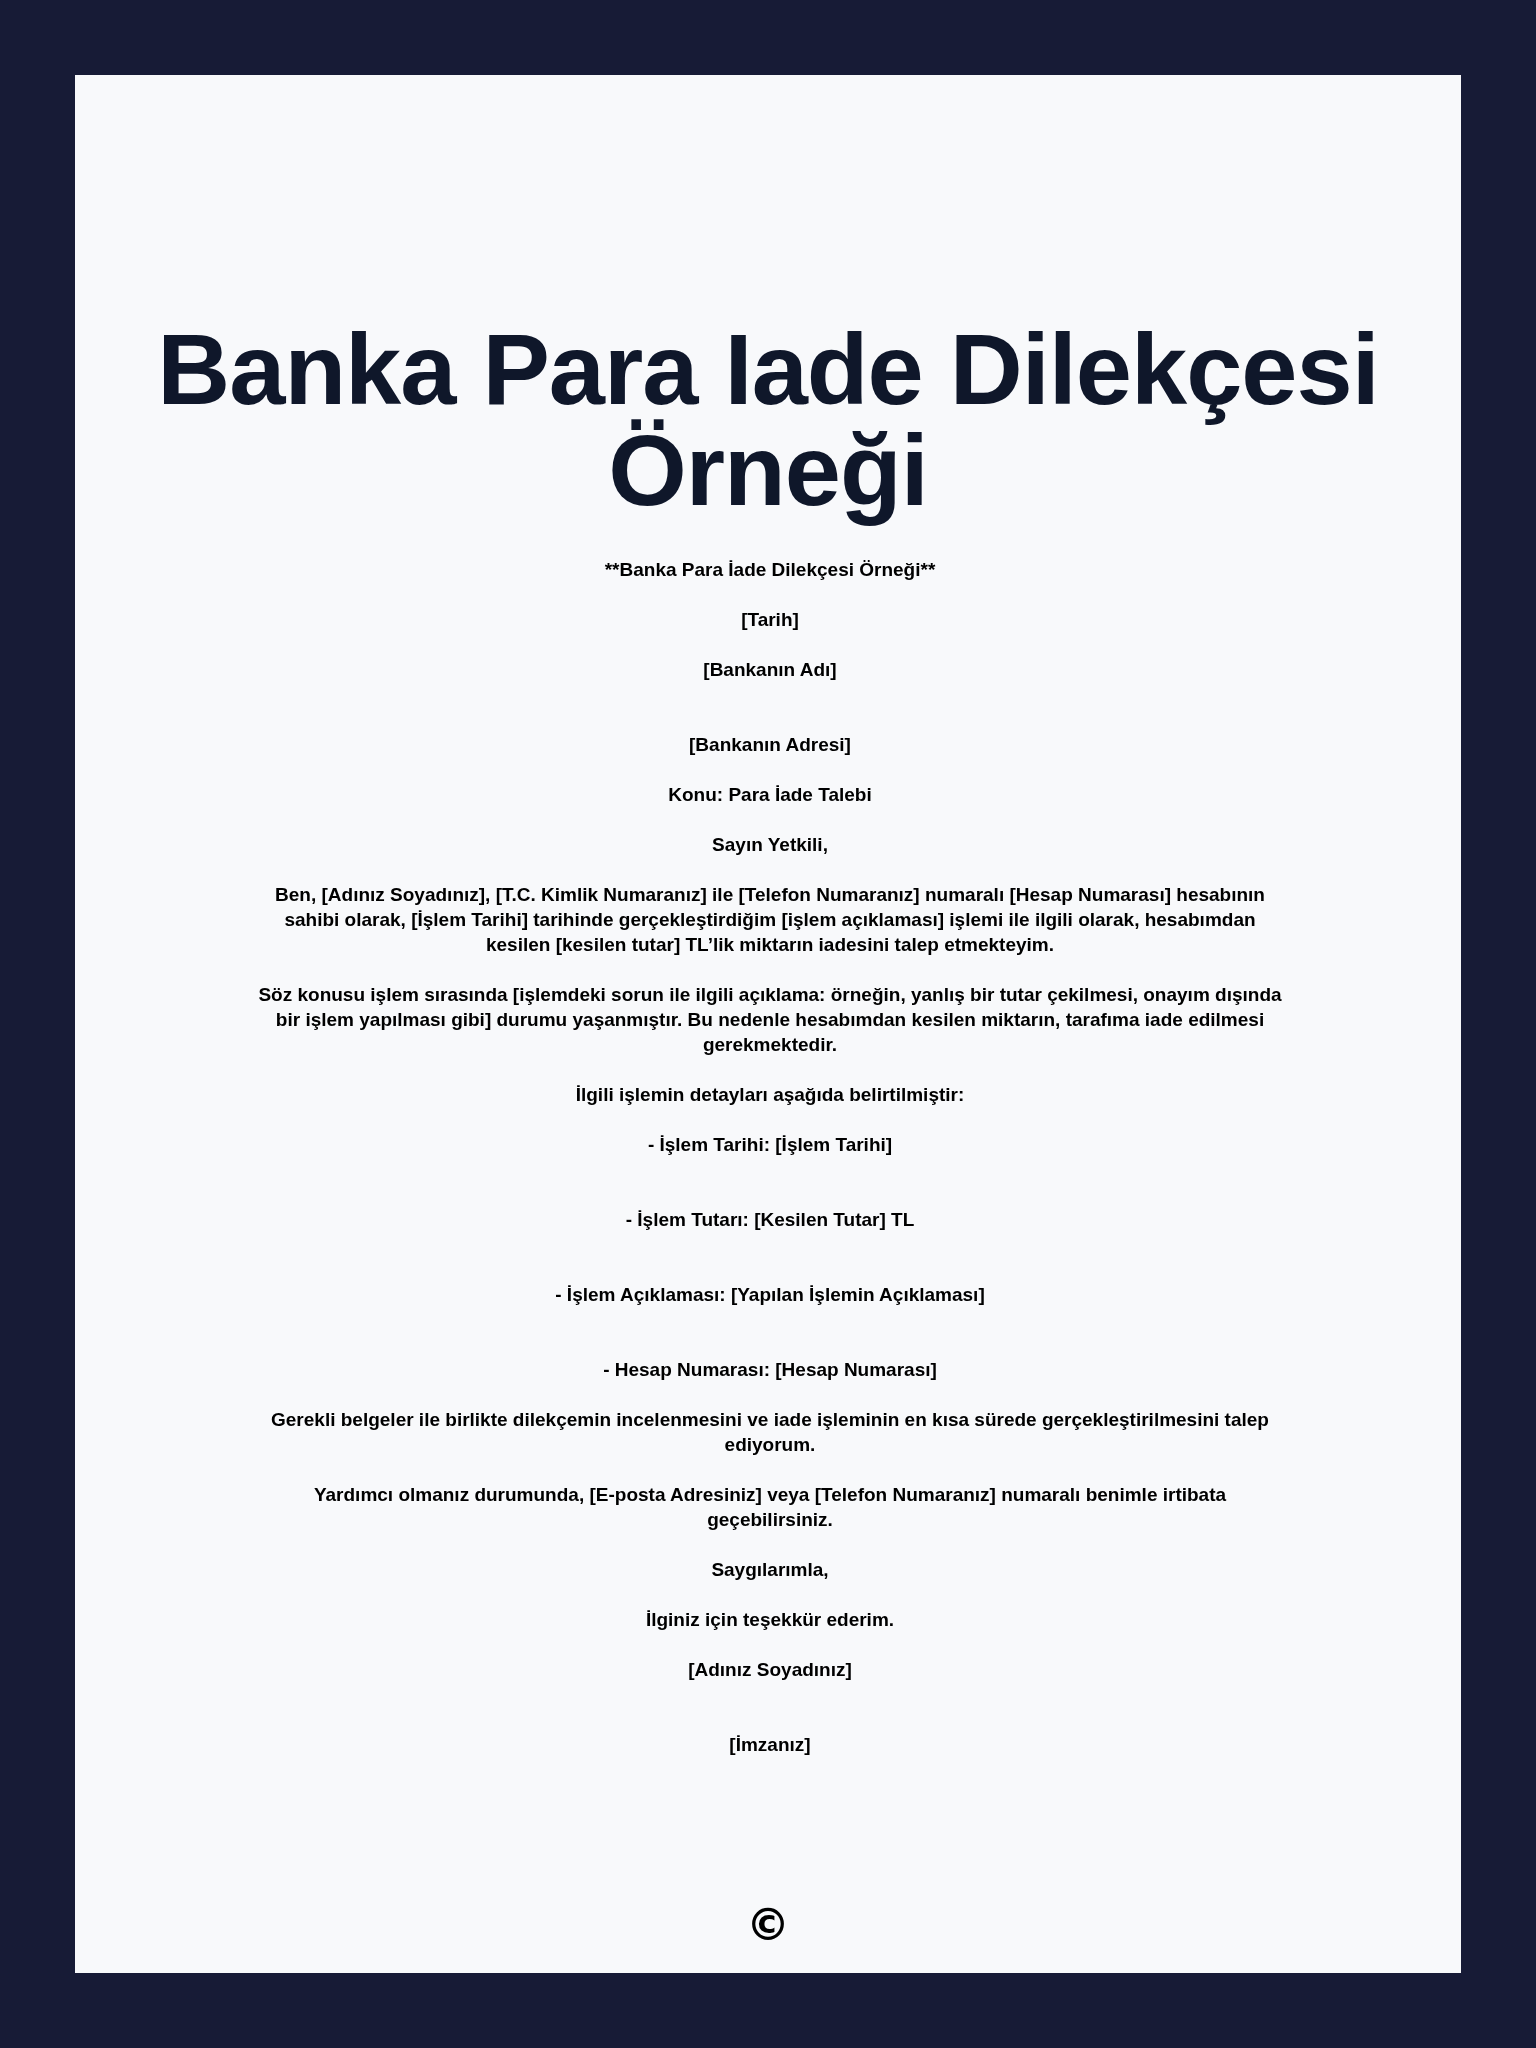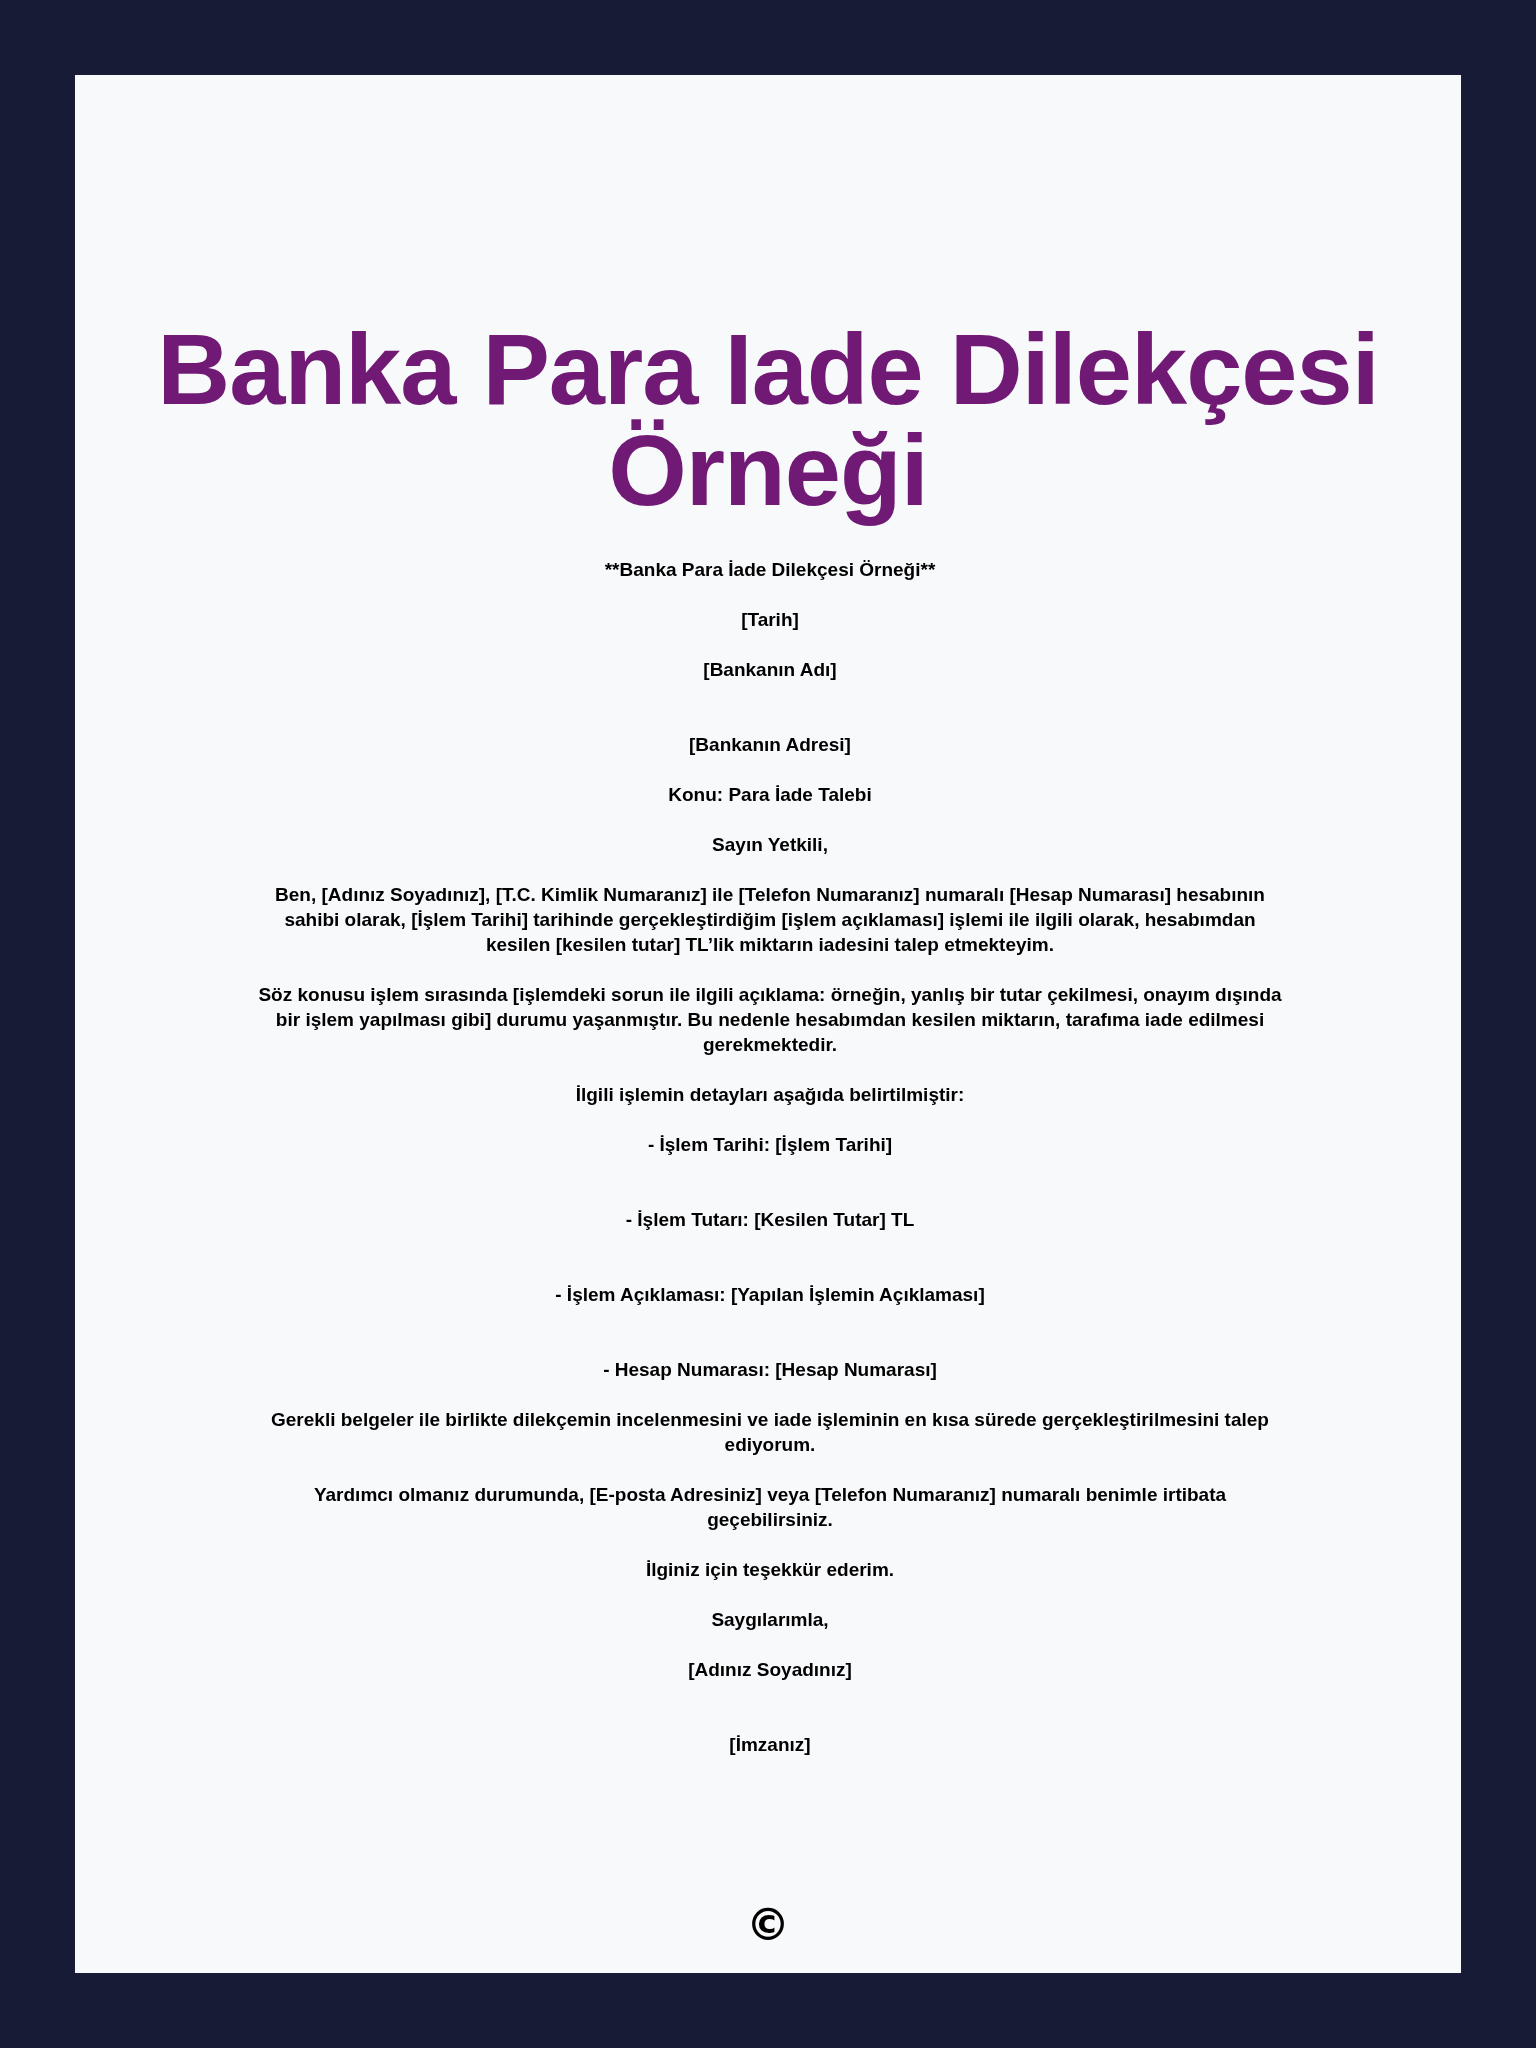--- a/index.html
+++ b/index.html
@@ -27,21 +27,21 @@
     left: 0;
     top: 244px;
     width: 1386px;
     margin: 0;
     text-align: center;
     font-family: "Liberation Sans", sans-serif;
     font-weight: bold;
     font-size: 101px;
     line-height: 101px;
     letter-spacing: -1px;
-    color: #701a75;
+    color: #0f172a;
   }
   .title span { display: block; }
   .body {
     position: absolute;
     left: 175px;
     top: 482px;
     width: 1040px;
     font-family: "Liberation Sans", sans-serif;
     font-weight: bold;
     font-size: 19px;
@@ -86,20 +86,20 @@
     <p>Sayın Yetkili,</p>
     <p>Ben, [Adınız Soyadınız], [T.C. Kimlik Numaranız] ile [Telefon Numaranız] numaralı [Hesap Numarası] hesabının sahibi olarak, [İşlem Tarihi] tarihinde gerçekleştirdiğim [işlem açıklaması] işlemi ile ilgili olarak, hesabımdan kesilen [kesilen tutar] TL’lik miktarın iadesini talep etmekteyim.</p>
     <p>Söz konusu işlem sırasında [işlemdeki sorun ile ilgili açıklama: örneğin, yanlış bir tutar çekilmesi, onayım dışında bir işlem yapılması gibi] durumu yaşanmıştır. Bu nedenle hesabımdan kesilen miktarın, tarafıma iade edilmesi gerekmektedir.</p>
     <p>İlgili işlemin detayları aşağıda belirtilmiştir:</p>
     <p class="gap">- İşlem Tarihi: [İşlem Tarihi]</p>
     <p class="gap">- İşlem Tutarı: [Kesilen Tutar] TL</p>
     <p class="gap">- İşlem Açıklaması: [Yapılan İşlemin Açıklaması]</p>
     <p>- Hesap Numarası: [Hesap Numarası]</p>
     <p>Gerekli belgeler ile birlikte dilekçemin incelenmesini ve iade işleminin en kısa sürede gerçekleştirilmesini talep ediyorum.</p>
     <p>Yardımcı olmanız durumunda, [E-posta Adresiniz] veya [Telefon Numaranız] numaralı benimle irtibata geçebilirsiniz.</p>
+    <p>Saygılarımla,</p>
     <p>İlginiz için teşekkür ederim.</p>
-    <p>Saygılarımla,</p>
     <p class="gap">[Adınız Soyadınız]</p>
     <p>[İmzanız]</p>
   </div>
 
   <div class="copyright">©</div>
 </div>
 
 </body></html>

